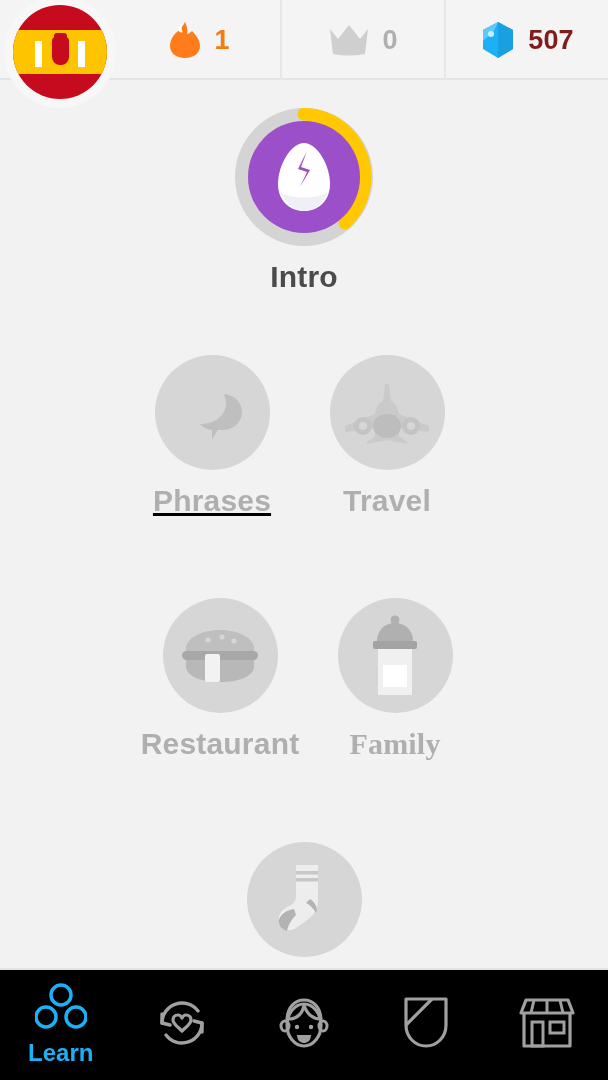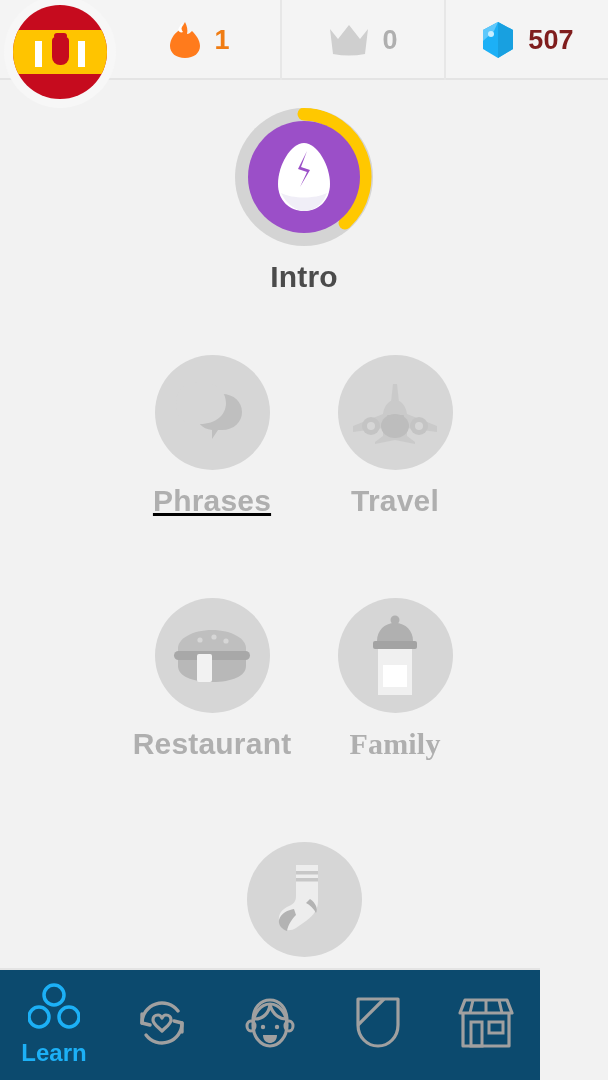--- a/index.html
+++ b/index.html
@@ -92,22 +92,22 @@
     background:#9b4fc8;
     display:flex; align-items:center; justify-content:center;
     position:relative; z-index:3;
   }
 
   
   .locked-circle { background:#d6d6d6; }
 
   
   .navbar {
-    position:absolute; bottom:0; left:0; width:540px; height:112px;
-    background:#0c4a6e; border-top:2px solid #e4e4e4;
+    position:absolute; bottom:0; left:0; width:608px; height:112px;
+    background:#000000; border-top:2px solid #e4e4e4;
     display:flex; align-items:center;
   }
   .nav-item {
     flex:1; display:flex; flex-direction:column;
     align-items:center; justify-content:center; gap:4px;
     height:112px;
   }
   .nav-label { font-size:24px; font-weight:bold; color:#1cb0f6; }
 </style>
 </head>
@@ -183,38 +183,38 @@
     <div class="skill" style="left:137px; top:275px; width:150px;text-decoration:underline;">
       <div class="skill-circle locked-circle" style="width:115px;height:115px;">
         <svg width="72" height="66" viewBox="0 0 72 66">
           <path d="M46 14 C58 14 66 22 66 32 C66 42 58 50 46 50 L42 50 L36 59 L36 50 C26 49 20 42 20 32 C20 22 32 14 46 14 Z" fill="#bfbfbf"></path>
           <path d="M24 2 C40 2 50 11 50 23 C50 35 40 44 24 44 L18 44 L10 54 L11 43 C4 40 0 32 0 23 C0 11 9 2 24 2 Z" fill="#d6d6d6"></path>
         </svg>
       </div>
       <div class="skill-label locked">Phrases</div>
     </div>
 
-    <div class="skill" style="left:320px; top:275px; width:150px;">
+    <div class="skill" style="left:312px; top:275px; width:150px;">
       <div class="skill-circle locked-circle" style="width:115px;height:115px;">
         <svg width="92" height="62" viewBox="0 0 92 62">
           <path d="M44 2 L48 2 L50 20 L50 30 L42 30 L42 20 Z" fill="#cacaca"></path>
           <path d="M46 18 C52 18 57 24 58 32 L88 44 L88 50 L58 46 L58 54 L66 60 L66 62 L46 58 L26 62 L26 60 L34 54 L34 46 L4 50 L4 44 L34 32 C35 24 40 18 46 18 Z" fill="#cacaca"></path>
           <ellipse cx="46" cy="44" rx="14" ry="12" fill="#bdbdbd"></ellipse>
           <circle cx="22" cy="44" r="9" fill="#c4c4c4"></circle>
           <circle cx="22" cy="44" r="4" fill="#d6d6d6"></circle>
           <circle cx="70" cy="44" r="9" fill="#c4c4c4"></circle>
           <circle cx="70" cy="44" r="4" fill="#d6d6d6"></circle>
           <rect x="38" y="33" width="7" height="5" rx="1" fill="#bdbdbd"></rect>
           <rect x="48" y="33" width="7" height="5" rx="1" fill="#bdbdbd"></rect>
         </svg>
       </div>
       <div class="skill-label locked">Travel</div>
     </div>
 
-    <div class="skill" style="left:127px; top:518px; width:170px;">
+    <div class="skill" style="left:135px; top:518px; width:170px;">
       <div class="skill-circle locked-circle" style="width:115px;height:115px;">
         <svg width="84" height="56" viewBox="0 0 84 56">
           <path d="M42 2 C62 2 76 11 76 20 L76 23 L8 23 L8 20 C8 11 22 2 42 2 Z" fill="#bfbfbf"></path>
           <circle cx="30" cy="12" r="2.6" fill="#d6d6d6"></circle>
           <circle cx="44" cy="9" r="2.6" fill="#d6d6d6"></circle>
           <circle cx="56" cy="13" r="2.6" fill="#d6d6d6"></circle>
           <rect x="4" y="23" width="76" height="9" rx="4.5" fill="#a8a8a8"></rect>
           <path d="M8 32 L76 32 L76 38 C76 48 62 54 42 54 C22 54 8 48 8 38 Z" fill="#b8b8b8"></path>
           <rect x="27" y="26" width="15" height="28" rx="2" fill="#f2f2f2"></rect>
         </svg>

